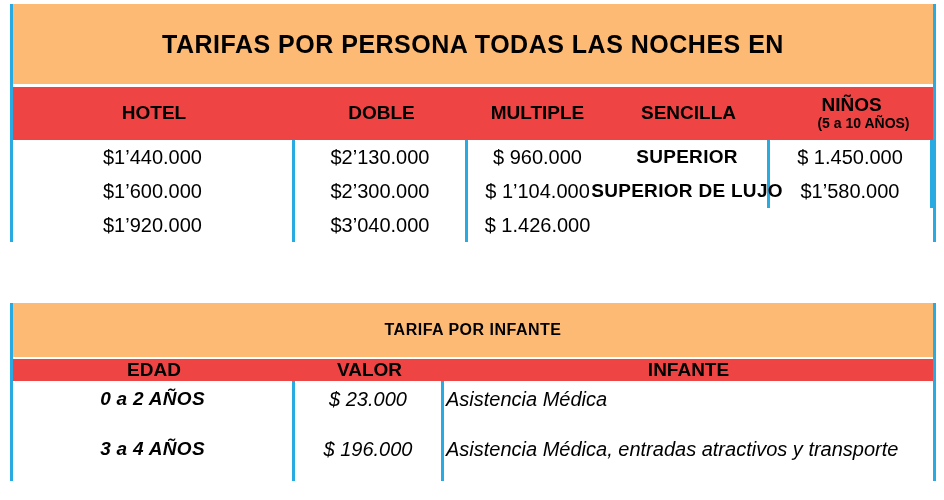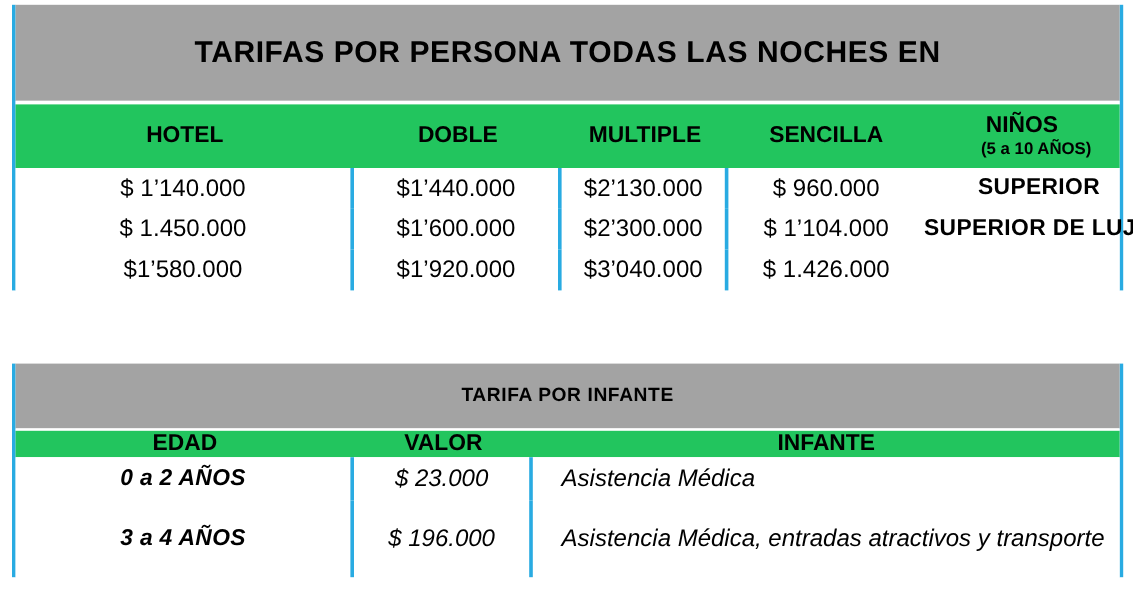--- a/index.html
+++ b/index.html
@@ -18,36 +18,36 @@
     width: 926px;
     box-sizing: border-box;
     border-left: 3px solid #29ABE2;
     border-right: 3px solid #29ABE2;
     background: #ffffff;
   }
   #table1 { top: 4px; }
   #table2 { top: 303px; }
 
   .green-header {
-    background: #a3a3a3;
+    background: #fdba74;
     display: flex;
     align-items: center;
     justify-content: center;
     text-align: center;
     font-weight: bold;
     letter-spacing: 0.5px;
   }
   #table1 .green-header { height: 80px; font-size: 25px; line-height: 33px; }
   #table2 .green-header { height: 54px; font-size: 16px; }
 
   .gap { height: 3px; background: #ffffff; }
   #table2 .gap { height: 2px; }
 
   .blue-row {
-    background: #22c55e;
+    background: #ef4444;
     display: grid;
     font-weight: bold;
   }
   #table1 .blue-row { grid-template-columns: 282px 173px 139px 163px 1fr; height: 53px; font-size: 19px; }
   #table2 .blue-row { grid-template-columns: 282px 149px 1fr; height: 22px; font-size: 19px; }
 
   .hcell {
     display: flex;
     flex-direction: column;
     align-items: center;
@@ -70,21 +70,21 @@
     display: flex;
     align-items: center;
     justify-content: center;
     font-size: 20px;
     white-space: nowrap;
   }
   .cell.sep { border-right: 3px solid #29ABE2; }
   .cell.bold { font-weight: bold; font-size: 19px; letter-spacing: 0.3px; }
   .cell.left {
     justify-content: flex-start;
-    padding-left: 24px;
+    padding-left: 2px;
     padding-right: 6px;
     white-space: normal;
     line-height: 1.25;
   }
   #table2 .data-grid .row-wrap { display: contents; }
 </style>
 </head>
 <body>
 
 <div class="tbl" id="table1">
@@ -96,21 +96,20 @@
     <div class="hcell">HOTEL</div>
     <div class="hcell">DOBLE</div>
     <div class="hcell">MULTIPLE</div>
     <div class="hcell">SENCILLA</div>
     <div class="hcell">
       <span>NIÑOS</span>
       <span class="sub">(5 a 10 AÑOS)</span>
     </div>
   </div>
   <div class="data-grid">
-    <div class="cell sep">$ 1’140.000</div>
     <div class="cell sep">$1’440.000</div>
     <div class="cell sep">$2’130.000</div>
     <div class="cell">$ 960.000</div>
 
     <div class="cell bold sep">SUPERIOR</div>
     <div class="cell sep">$ 1.450.000</div>
     <div class="cell sep">$1’600.000</div>
     <div class="cell sep">$2’300.000</div>
     <div class="cell">$ 1’104.000</div>
 

